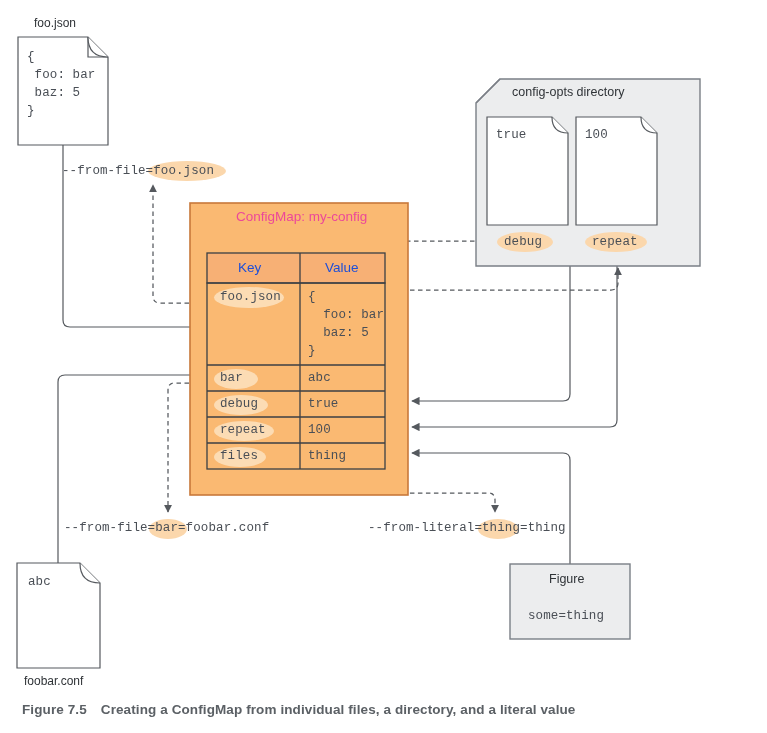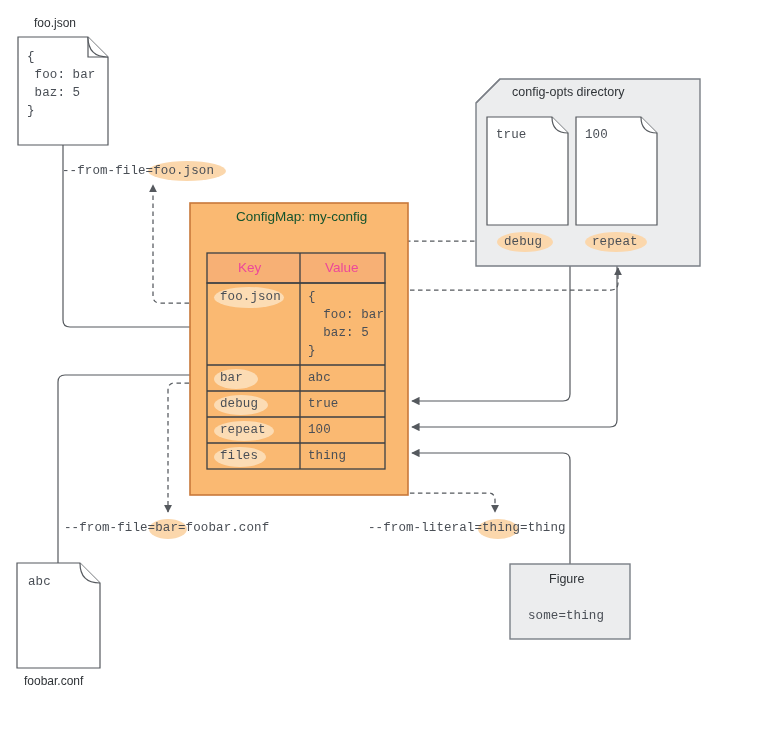--- a/index.html
+++ b/index.html
@@ -10,22 +10,22 @@
     -webkit-font-smoothing:antialiased;
   }
   #stage{position:absolute;left:0;top:0;width:767px;height:601px;}
   svg#canvas{position:absolute;left:0;top:0;width:767px;height:733px;}
 
   
   .tx{position:absolute;white-space:pre;color:#4a4f56;}
   .mono{font-family:"Liberation Mono","DejaVu Sans Mono",monospace;font-size:12.5px;letter-spacing:.1px;}
   .sans{font-family:"Liberation Sans",sans-serif;font-size:12.5px;color:#2f3337;}
   .lbl-sans{font-family:"Liberation Sans",sans-serif;font-size:12px;color:#2f3337;}
-  .cm-title{font-family:"Liberation Sans",sans-serif;font-size:13.5px;color:#14532d;}
-  .th{font-family:"Liberation Sans",sans-serif;font-size:13.5px;color:#ec4899;}
+  .cm-title{font-family:"Liberation Sans",sans-serif;font-size:13.5px;color:#ec4899;}
+  .th{font-family:"Liberation Sans",sans-serif;font-size:13.5px;color:#1d4ed8;}
   .caption{
     position:absolute;left:22px;top:702px;
     font-family:"Liberation Sans",sans-serif;
     font-size:13.5px;font-weight:bold;color:#5b6065;letter-spacing:.1px;
   }
   .caption .cap-num{margin-right:14px;}
   
   .pill{
     position:absolute;border-radius:50%;
     background:#FBD7AC;z-index:1;
@@ -179,14 +179,17 @@
   <div class="pill" style="left:148px;top:161px;width:78px;height:20px;"></div>
   <div class="tx mono" style="left:62px;top:164px;">--from-file=foo.json</div>
 
   <div class="pill" style="left:149px;top:519px;width:38px;height:20px;"></div>
   <div class="tx mono" style="left:64px;top:521px;">--from-file=bar=foobar.conf</div>
 
   <div class="pill" style="left:478px;top:519px;width:40px;height:20px;"></div>
   <div class="tx mono" style="left:368px;top:521px;">--from-literal=thing=thing</div>
 
 
+  <div class="caption">
+    <span class="cap-num">Figure 7.5</span><span>Creating a ConfigMap from individual files, a directory, and a literal value</span>
+  </div>
 
 </div>
 
 </body></html>

